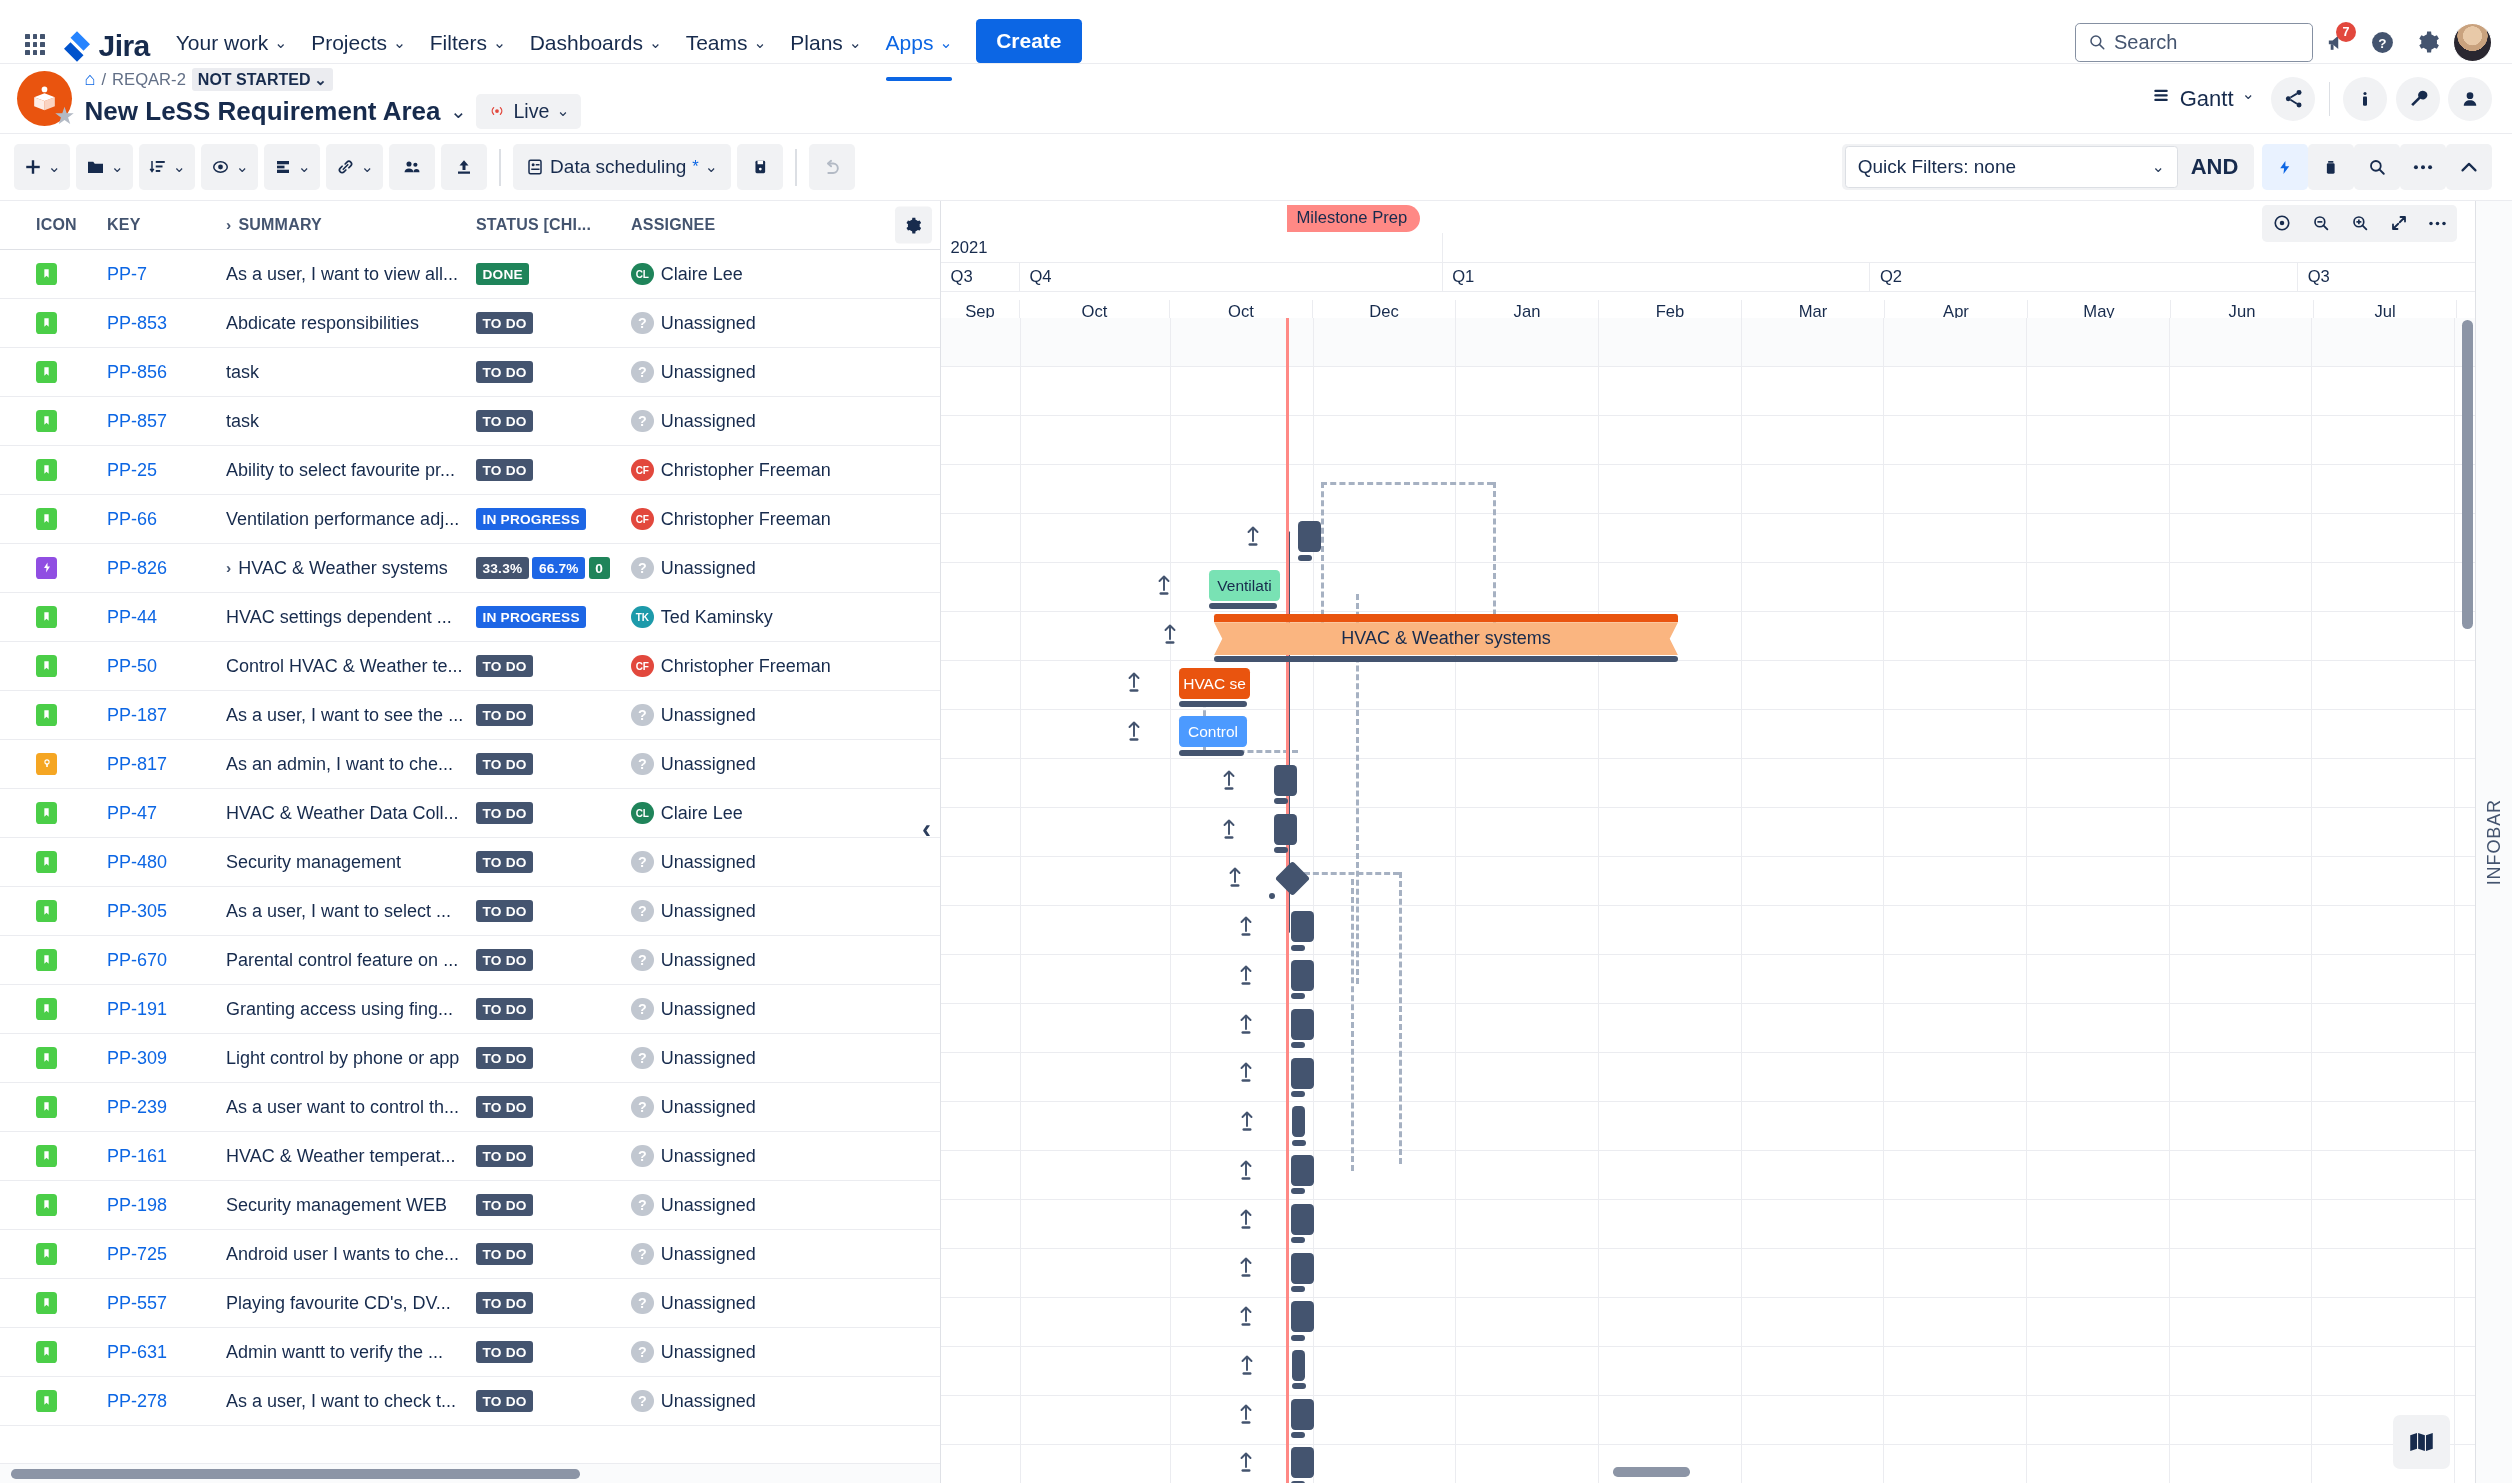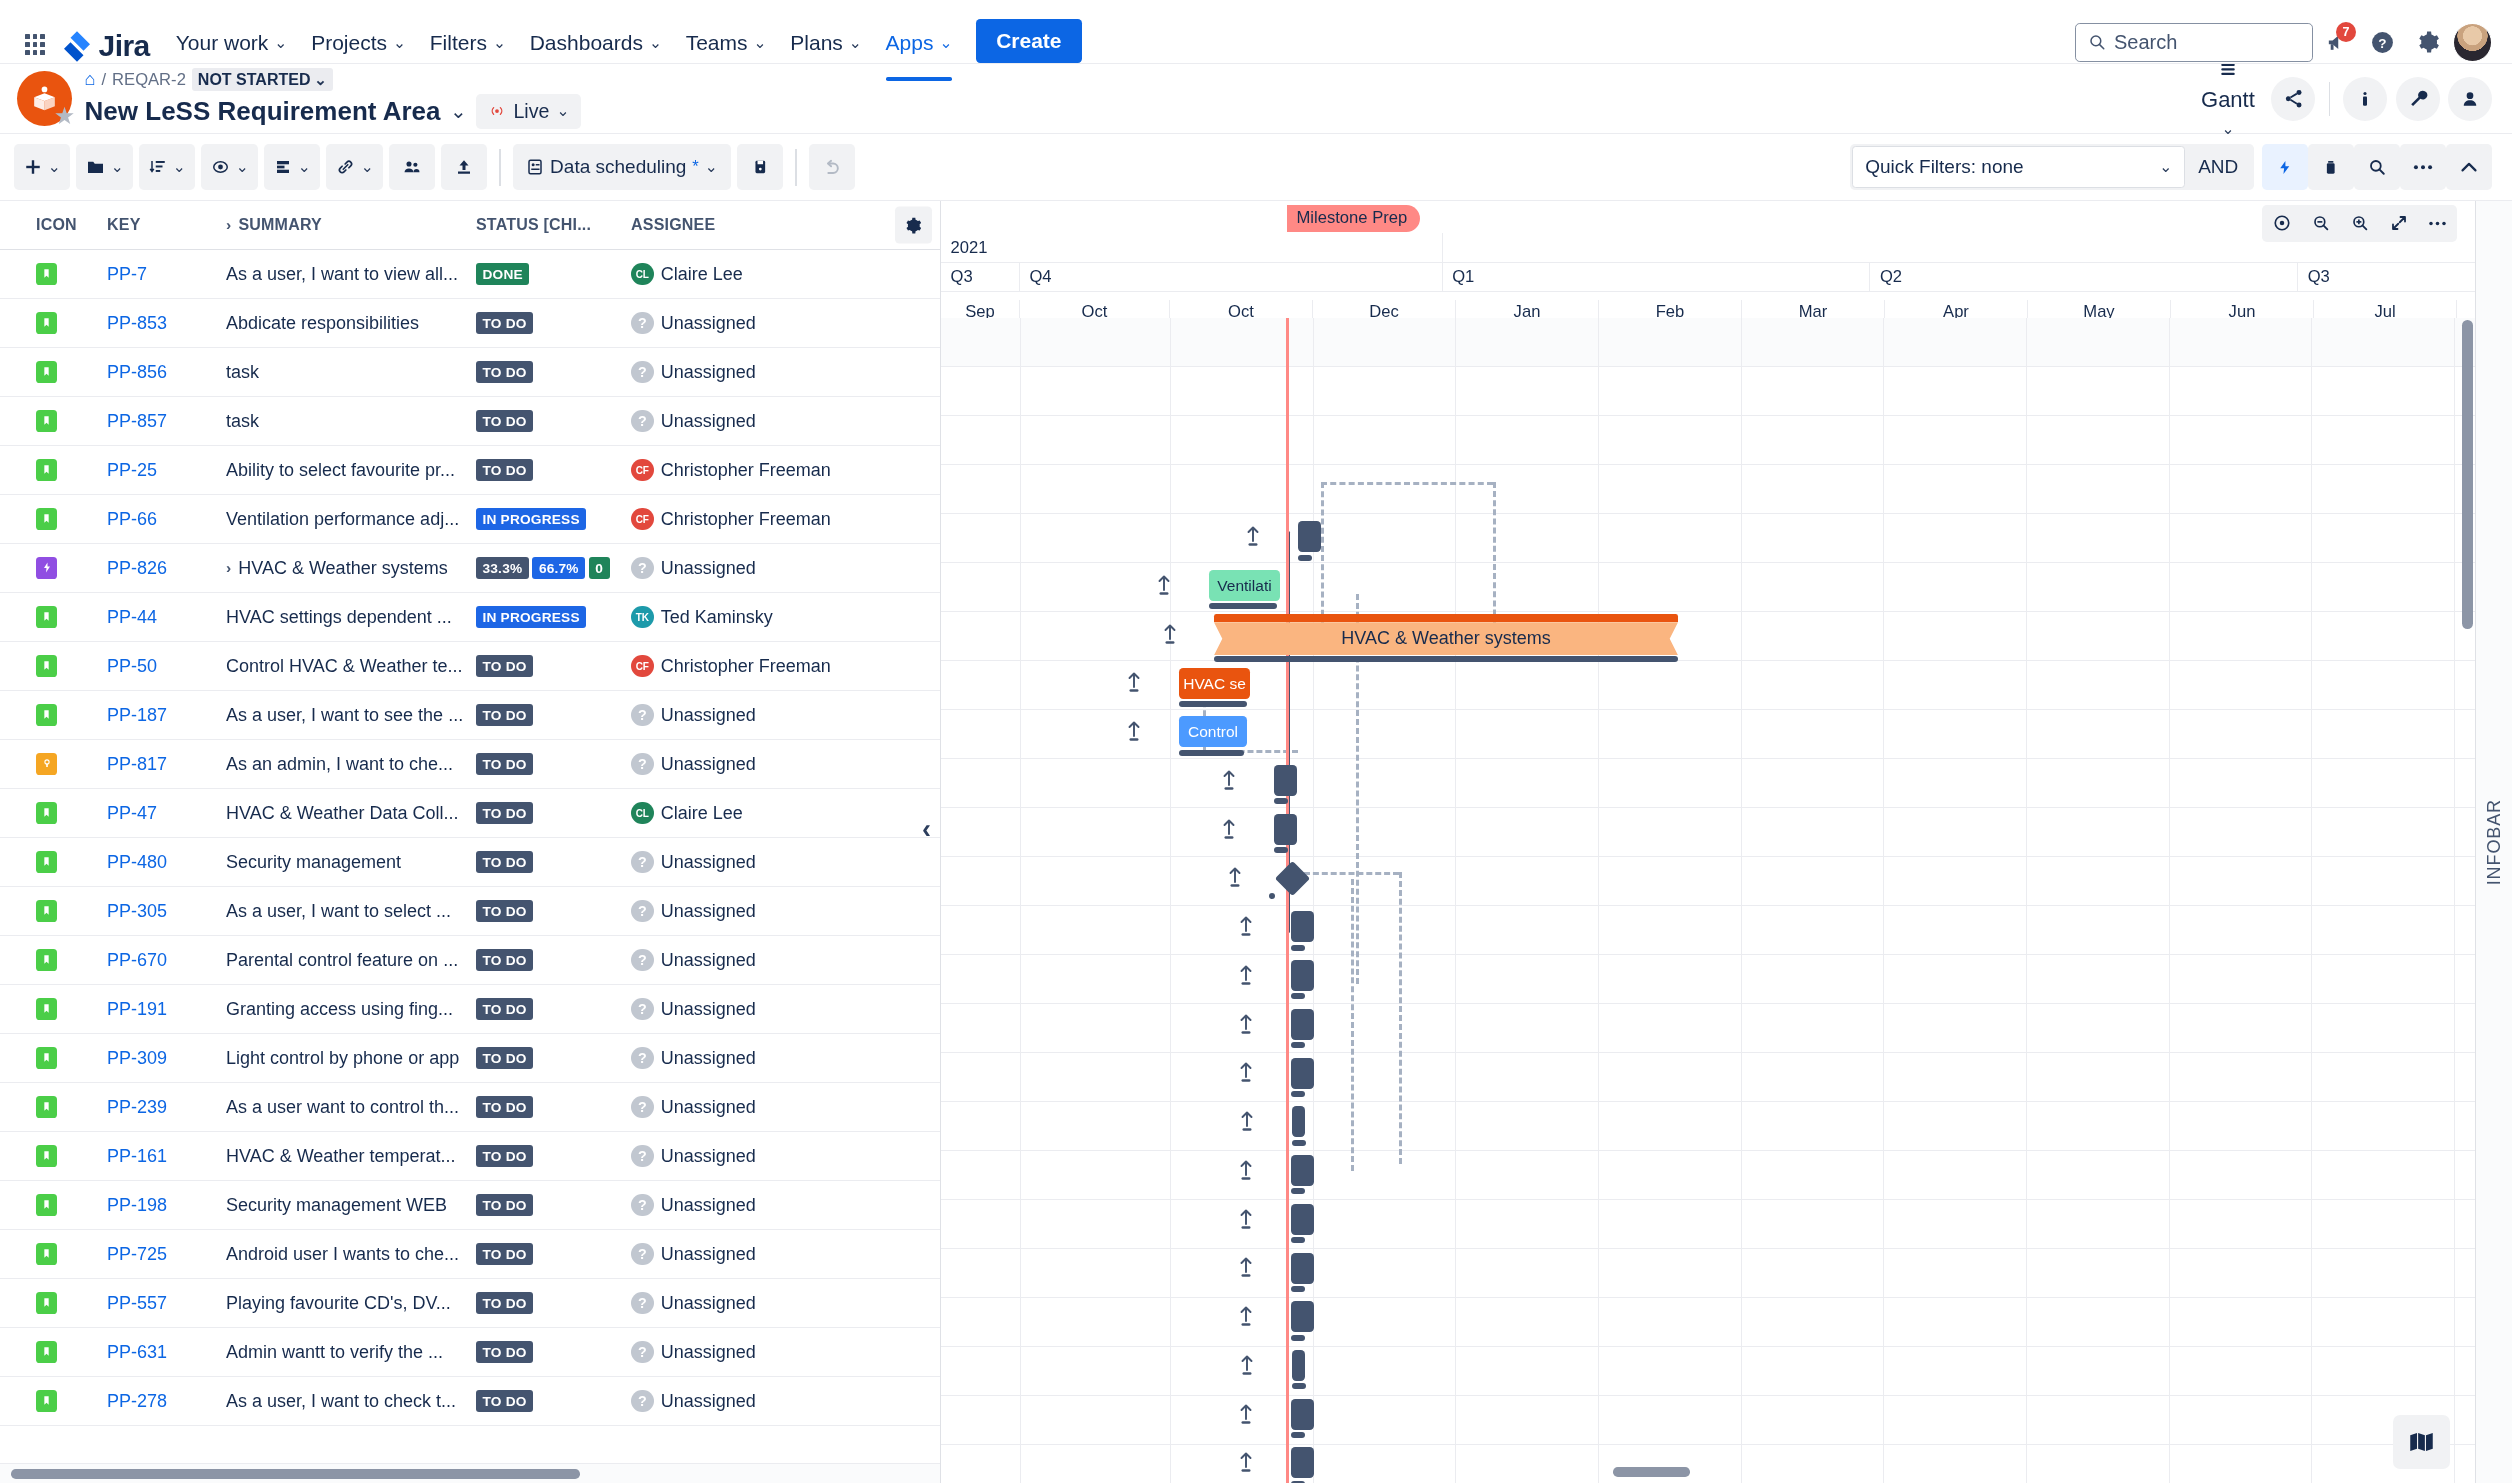--- a/index.html
+++ b/index.html
@@ -85,21 +85,21 @@
     background:#EBECF0; color:#172B4D; font-weight:700; font-size:16px;
     padding:2.4px 6px; border-radius:3px; display:flex; align-items:center; gap:3.6px; cursor:pointer;
   }
   .projtitle-row { display:flex; align-items:center; gap:9.5px; }
   .projtitle { font-size:26px; font-weight:700; color:#172B4D; white-space:nowrap; }
   .livechip {
     background:#F1F2F4; border-radius:4.8px; padding:6px 12px; display:flex; align-items:center; gap:7.1px;
     font-size:19.6px; color:#172B4D; cursor:pointer;
   }
   .projhdr-right { margin-left:auto; display:flex; align-items:center; gap:8.3px; }
-  .ganttsel { display:flex; align-items:center; gap:8.3px; font-size:22px; color:#172B4D; cursor:pointer; padding:4.8px 8.3px;flex-direction:column; }
+  .ganttsel { display:flex; align-items:flex-start; gap:8.3px; font-size:22px; color:#172B4D; cursor:pointer; padding:4.8px 8.3px; }
   .roundbtn {
     width:44px; height:44px; border-radius:50%; background:#F1F2F4; color:#172B4D;
     display:flex; align-items:center; justify-content:center; cursor:pointer;
   }
   .vdiv { width:1.8px; height:34px; background:#DCDFE4; margin:0 4.8px; }
 
   
   .toolbar {
     height: 67px; display:flex; align-items:center; gap:6px; padding: 0 20px 0 14.3px;
     border-bottom:1.2px solid #EBECF0; background:#fff;
@@ -112,21 +112,21 @@
   .tbtn.wide { padding:0 13px; }
   .tbsep { width:1.8px; height:37px; background:#DCDFE4; margin:0 6px; }
   .toolbar-right { margin-left:auto; display:flex; align-items:center; gap:0; }
   .qf {
     background:#F1F2F4; border-radius:4.8px; height:46px; display:flex; align-items:center; padding:2.4px;
   }
   .qf-input {
     background:#fff; border:1.2px solid #DCDFE4; border-radius:3.6px; height:42px; width:333px;
     display:flex; align-items:center; justify-content:space-between; padding:0 12px; font-size:19px; color:#172B4D; cursor:pointer;
   }
-  .qf-and { font-size:19px; font-weight:400; color:#172B4D; padding:0 13px; }
+  .qf-and { font-size:22px; font-weight:700; color:#172B4D; padding:0 13px; }
   .tbtn.accent { background:#E9F2FF; color:#0C66E4; }
 
   
   .main { display:flex; height: calc(1484px - 64px - 70px - 67px); background:#fff; position:relative; }
 
   
   .tablepane { width:941px; flex:0 0 941px; position:relative; border-right:1.8px solid #DFE1E6; background:#fff; }
   .thead {
     display:flex; align-items:center; height:49px; border-bottom:1.8px solid #DFE1E6;
     font-size:16px; font-weight:700; color:#44546F; letter-spacing:0.2px; padding-left:12px; position:relative;

